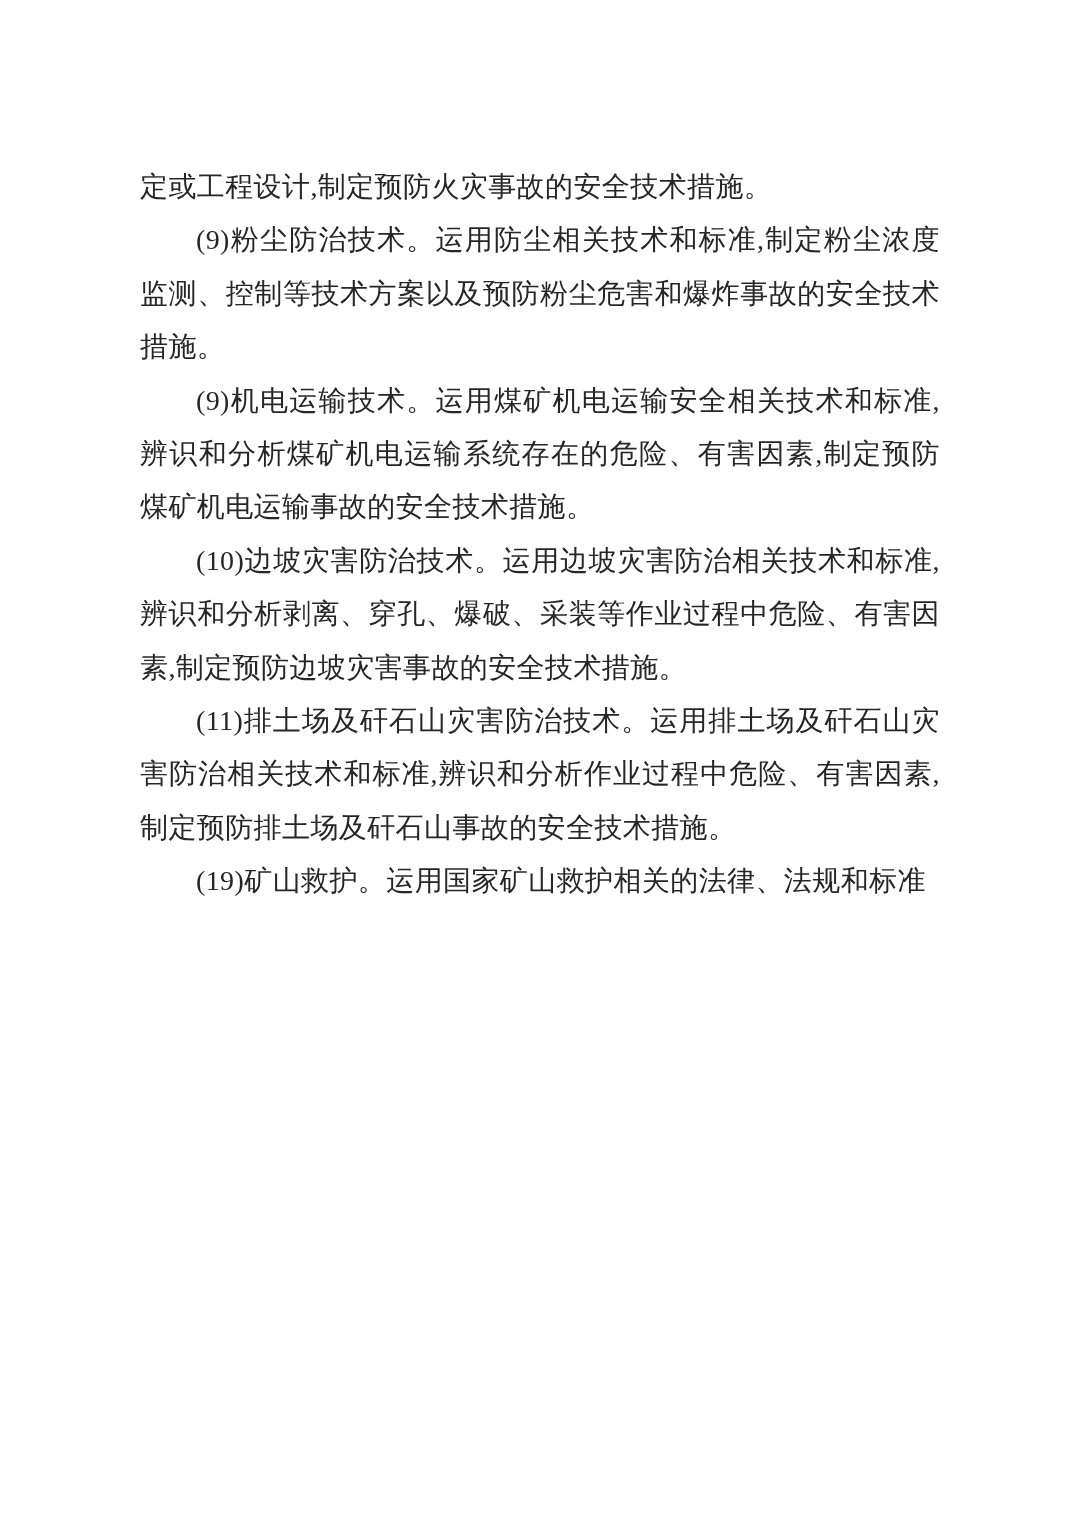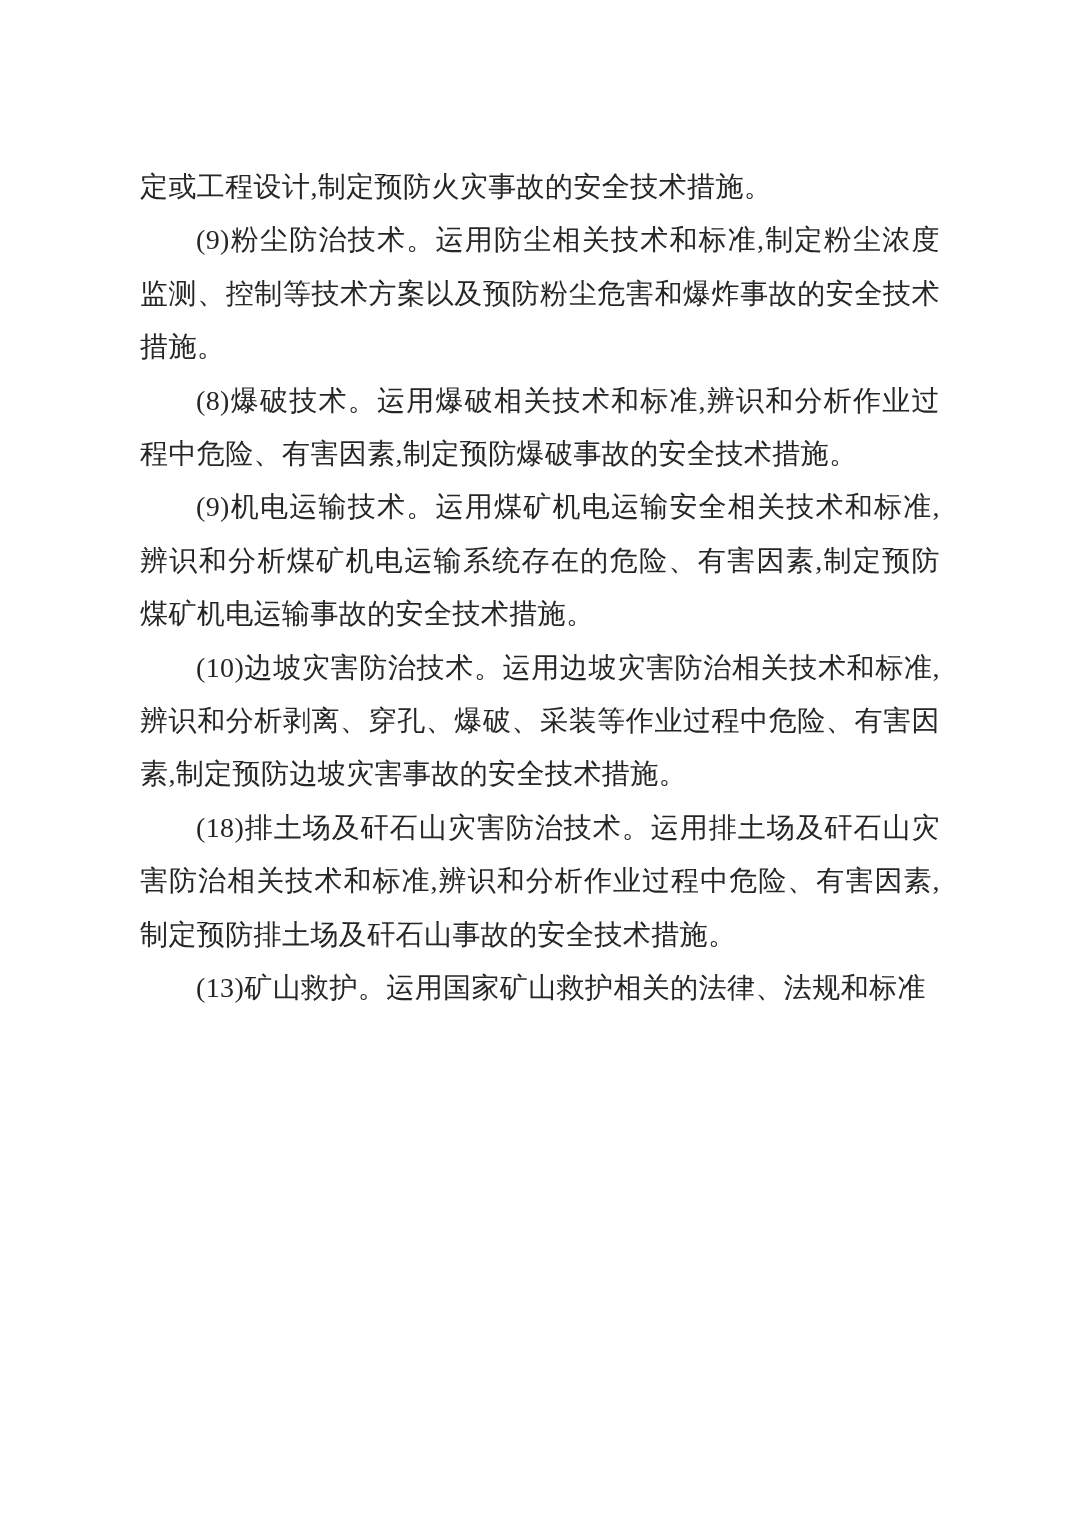--- a/index.html
+++ b/index.html
@@ -49,20 +49,19 @@
   }
 </style>
 </head>
 <body>
 
 <div class="page">
   <div class="doc-body" id="doc-body">
 
   <p class="continuation">定或工程设计,制定预防火灾事故的安全技术措施。</p>
       <p class="indent">(9)粉尘防治技术。运用防尘相关技术和标准,制定粉尘浓度监测、控制等技术方案以及预防粉尘危害和爆炸事故的安全技术措施。</p>
-      <p class="indent">(8)爆破技术。运用爆破相关技术和标准,辨识和分析作业过程中危险、有害因素,制定预防爆破事故的安全技术措施。</p>
       <p class="indent">(9)机电运输技术。运用煤矿机电运输安全相关技术和标准,辨识和分析煤矿机电运输系统存在的危险、有害因素,制定预防煤矿机电运输事故的安全技术措施。</p>
       <p class="indent">(10)边坡灾害防治技术。运用边坡灾害防治相关技术和标准,辨识和分析剥离、穿孔、爆破、采装等作业过程中危险、有害因素,制定预防边坡灾害事故的安全技术措施。</p>
-      <p class="indent">(18)排土场及矸石山灾害防治技术。运用排土场及矸石山灾害防治相关技术和标准,辨识和分析作业过程中危险、有害因素,制定预防排土场及矸石山事故的安全技术措施。</p>
-      <p class="indent">(13)矿山救护。运用国家矿山救护相关的法律、法规和标准</p>
+      <p class="indent">(11)排土场及矸石山灾害防治技术。运用排土场及矸石山灾害防治相关技术和标准,辨识和分析作业过程中危险、有害因素,制定预防排土场及矸石山事故的安全技术措施。</p>
+      <p class="indent">(19)矿山救护。运用国家矿山救护相关的法律、法规和标准</p>
     </div>
   <div class="page-number">— 19 —</div>
 </div>
 
 </body></html>

